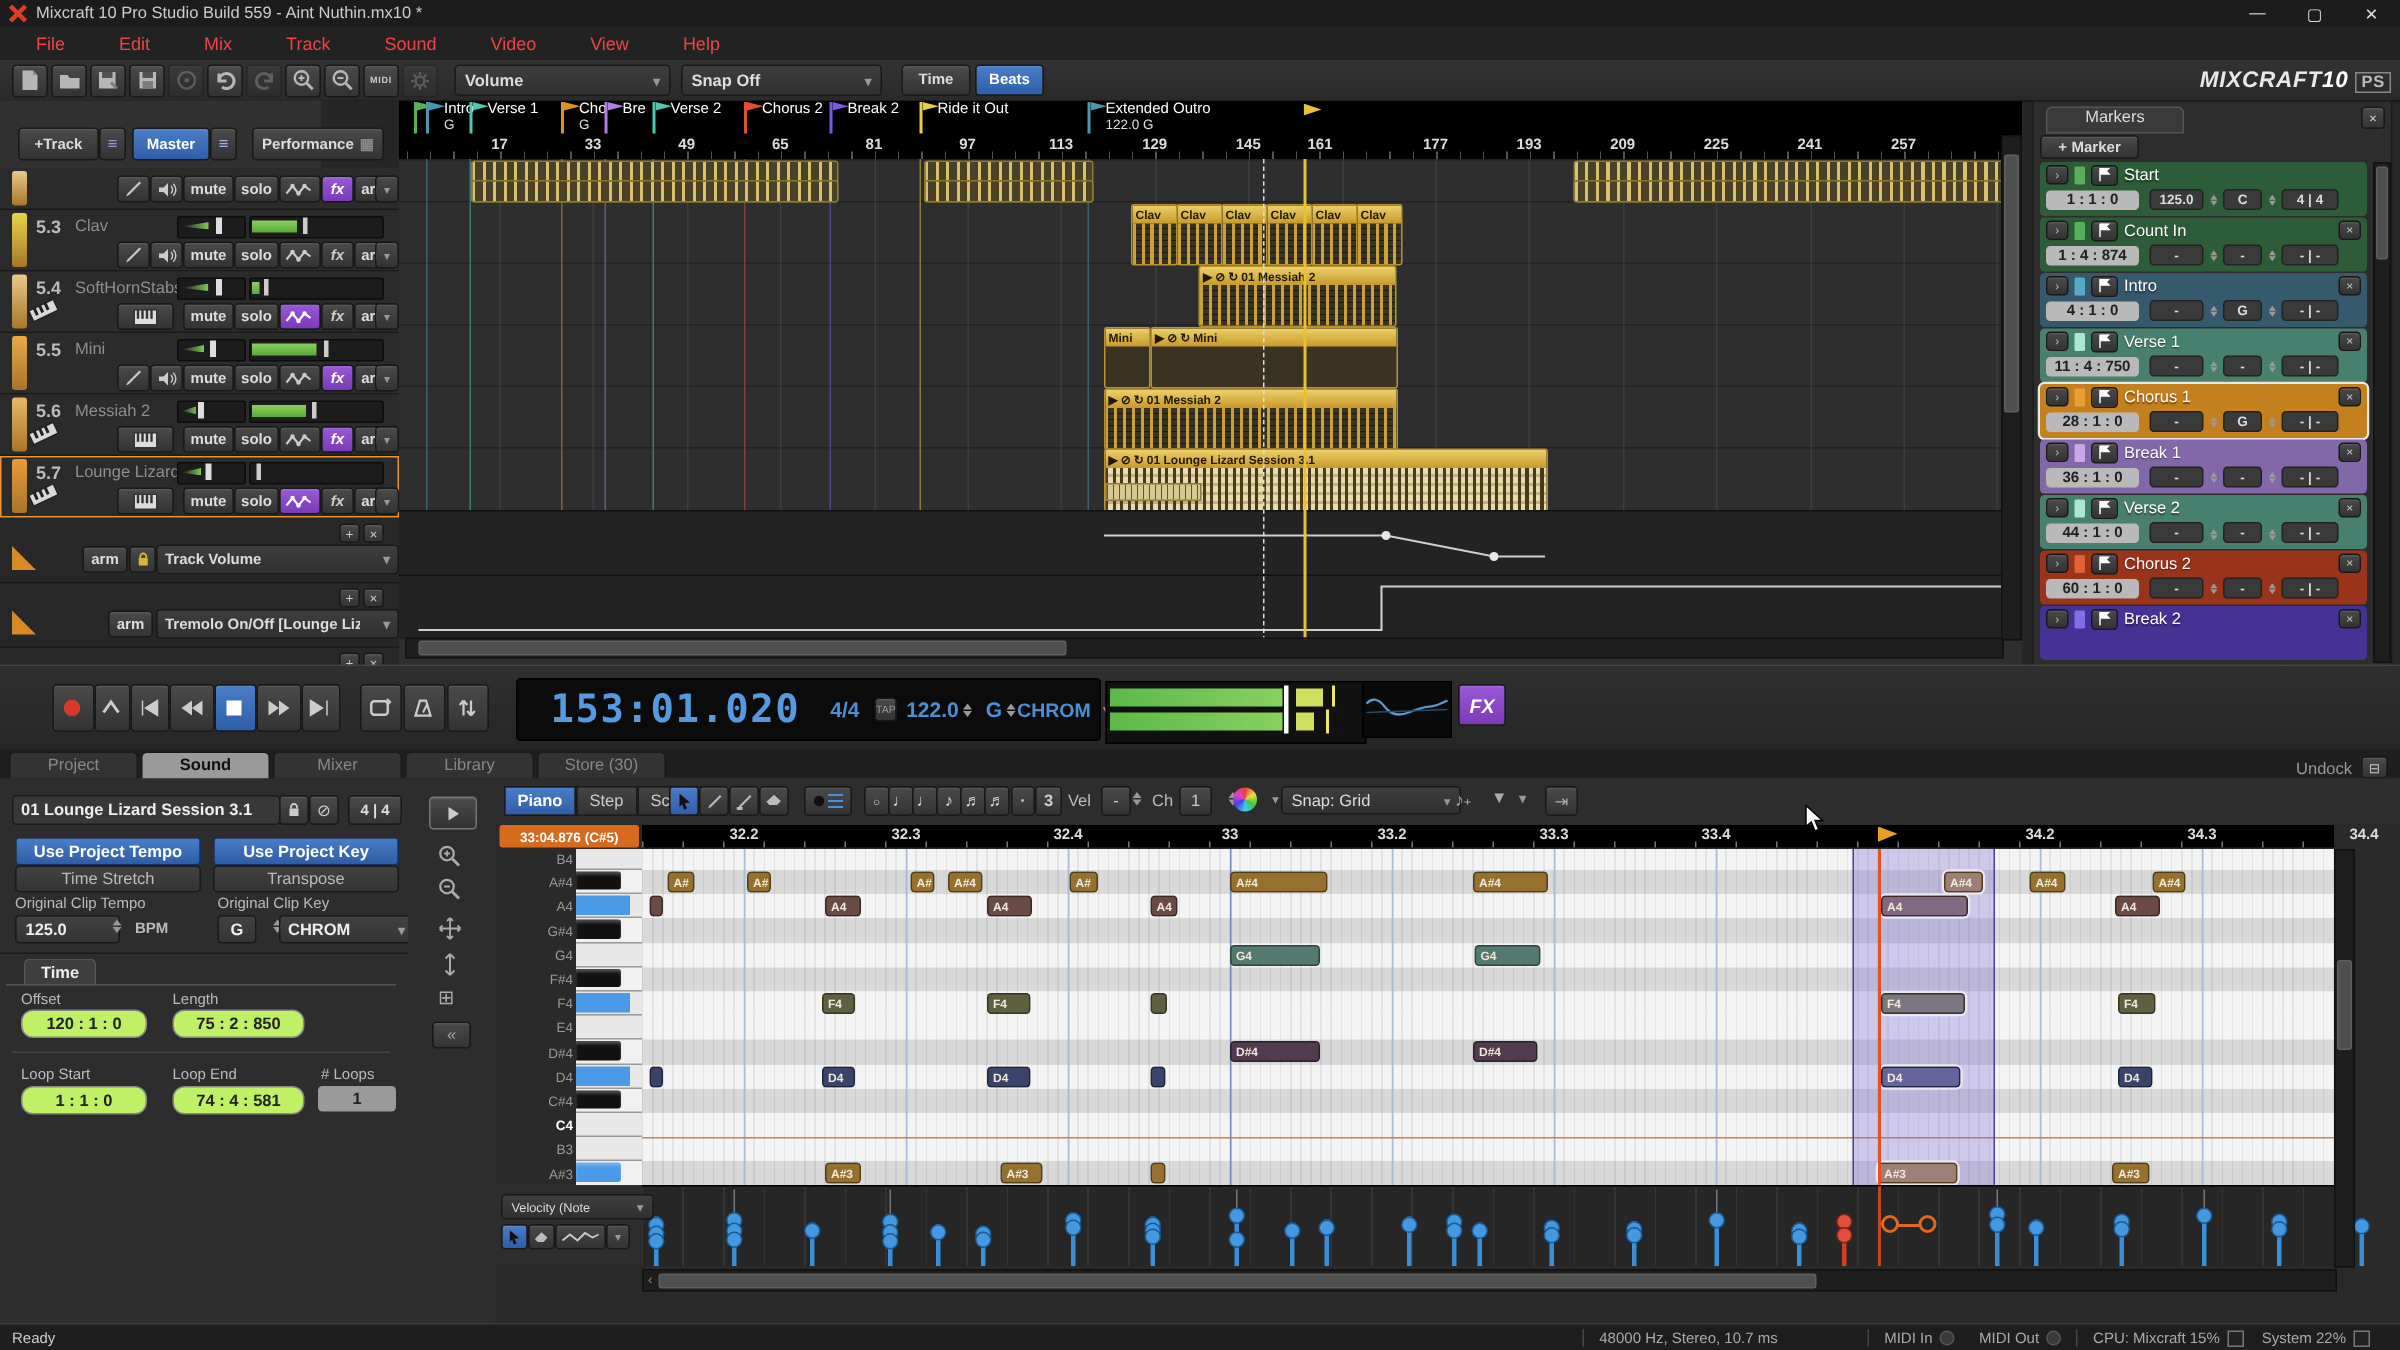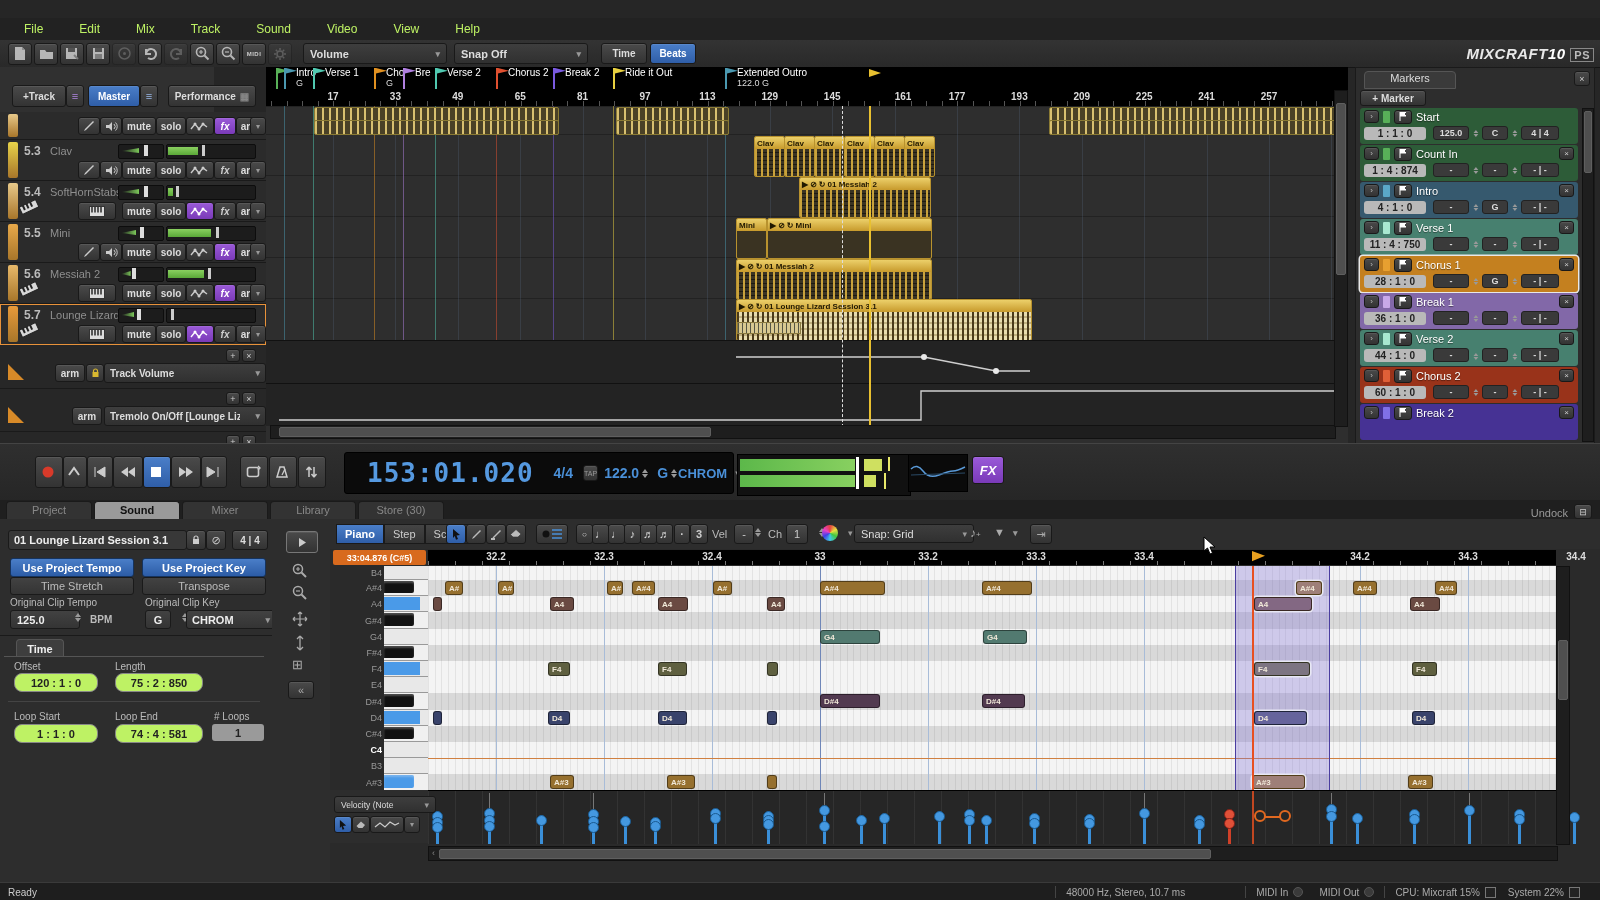--- a/index.html
+++ b/index.html
@@ -6,21 +6,21 @@
 #app{position:relative;width:1600px;height:900px;background:#262626;overflow:hidden;
   font-family:"Liberation Sans",sans-serif;color:#c8c8c8;font-size:11px;}
 .abs{position:absolute;}
 .btn{background:linear-gradient(#4a4a4a,#333);border:1px solid #191919;border-radius:3px;
   color:#ccc;display:flex;align-items:center;justify-content:center;box-shadow:inset 0 1px 0 rgba(255,255,255,.08);}
 .btn.on-blue{background:linear-gradient(#4a7ec8,#2f5ea8);color:#fff;}
 .btn.on-purple{background:linear-gradient(#9a5ad8,#7a3ab8);color:#fff;}
 .tbtn{font-size:10px;font-weight:bold;color:#ddd;}
 #titlebar{left:0;top:0;width:1600px;height:18px;background:#1c1c1c;display:flex;align-items:center;}
 #menubar{left:0;top:18px;width:1600px;height:22px;background:#222;display:flex;align-items:center;gap:4px;padding-left:8px;}
-.menu-item{padding:2px 16px;color:#bef264;font-size:12px;}
+.menu-item{padding:2px 16px;color:#ef4444;font-size:12px;}
 #toolbar{left:0;top:40px;width:1600px;height:27px;background:linear-gradient(#333,#292929);border-bottom:1px solid #151515;display:flex;align-items:center;gap:3px;padding-left:8px;}
 .ticon{width:22px;height:20px;}
 .ticon svg{opacity:.85}
 .dim{opacity:.35}
 .drop{background:linear-gradient(#3e3e3e,#303030);border:1px solid #191919;border-radius:3px;height:19px;display:flex;align-items:center;justify-content:space-between;padding:0 6px;color:#ddd;font-size:11px;font-weight:bold;}
 .carret{font-size:9px;color:#999;margin-left:8px;}
 #trackpanel{left:0;top:67px;width:266px;height:376px;background:#262626;}
 .trackrow{position:absolute;left:0;width:266px;background:#2b2b2b;border-bottom:1px solid #1a1a1a;}
 .cstrip{position:absolute;left:8px;top:2px;bottom:2px;width:10px;border-radius:2px;}
 .tnum{position:absolute;left:24px;top:4px;font-size:12px;font-weight:bold;color:#bbb;}
@@ -91,20 +91,32 @@
 .autolane{position:absolute;left:0;width:266px;background:#272727;border-bottom:1px solid #1a1a1a;}
 .lanedrop{position:absolute;background:linear-gradient(#3e3e3e,#303030);border:1px solid #191919;border-radius:3px;height:18px;display:flex;align-items:center;justify-content:space-between;padding:0 5px;font-size:10px;font-weight:bold;color:#ddd;}
 .pm{width:12px;height:11px;font-size:9px;line-height:10px;text-align:center;}
 .tri-corner{position:absolute;width:0;height:0;border-left:16px solid #d88a28;border-top:16px solid transparent;}
 </style>
 </head>
 <body>
 
 <div id="app">
 
+  <div id="titlebar" class="abs">
+    <span style="margin:0 6px 0 6px;display:inline-flex">
+      <svg width="12" height="12" viewBox="0 0 12 12">
+          <path d="M1 1 L11 11 M11 1 L1 11" stroke="#d8401e" stroke-width="3"></path>
+        </svg>
+    </span>
+    <span style="font-size:11px;color:#ccc">Mixcraft 10 Pro Studio Build 559 - Aint Nuthin.mx10 *</span>
+    <span style="flex:1"></span>
+    <span style="width:38px;text-align:center;color:#ddd">—</span>
+    <span style="width:38px;text-align:center;color:#ddd">▢</span>
+    <span style="width:38px;text-align:center;color:#ddd">✕</span>
+  </div>
 
   <div id="menubar" class="abs">
       <div class="menu-item">File</div>
       <div class="menu-item">Edit</div>
       <div class="menu-item">Mix</div>
       <div class="menu-item">Track</div>
       <div class="menu-item">Sound</div>
       <div class="menu-item">Video</div>
       <div class="menu-item">View</div>
       <div class="menu-item">Help</div>
@@ -523,21 +535,21 @@
     <div id="ruler">
         <div class="barnum" style="left: 67px;">17</div>
         <div class="barnum" style="left: 129.4px;">33</div>
         <div class="barnum" style="left: 191.8px;">49</div>
         <div class="barnum" style="left: 254.2px;">65</div>
         <div class="barnum" style="left: 316.6px;">81</div>
         <div class="barnum" style="left: 379px;">97</div>
         <div class="barnum" style="left: 441.4px;">113</div>
         <div class="barnum" style="left: 503.8px;">129</div>
         <div class="barnum" style="left: 566.2px;">145</div>
-        <div class="barnum" style="left: 637px;">161</div>
+        <div class="barnum" style="left: 614px;">161</div>
         <div class="barnum" style="left: 691px;">177</div>
         <div class="barnum" style="left: 753.4px;">193</div>
         <div class="barnum" style="left: 815.8px;">209</div>
         <div class="barnum" style="left: 878.2px;">225</div>
         <div class="barnum" style="left: 940.6px;">241</div>
         <div class="barnum" style="left: 1003px;">257</div>
       </div>
     <div id="clipsarea" class="abs" style="left:0;top:39px;width:1082px;height:321px">
         <div style="position: absolute; left: 0px; top: 0px; width: 1082px; height: 1px; background: rgb(34, 34, 34);"></div>
         <div style="position: absolute; left: 0px; top: 28px; width: 1082px; height: 1px; background: rgb(34, 34, 34);"></div>

